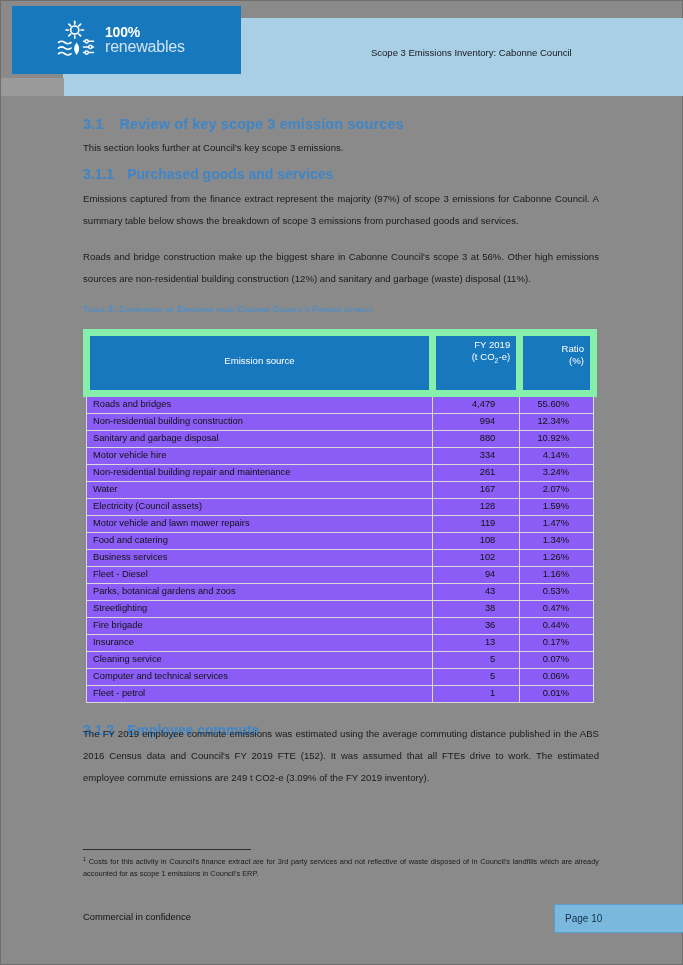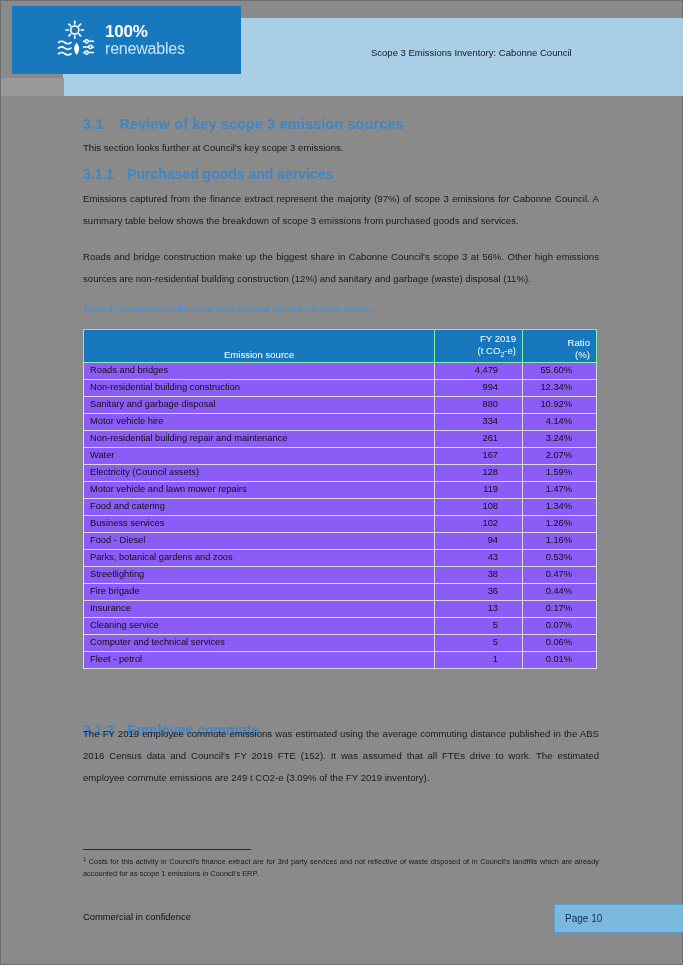--- a/index.html
+++ b/index.html
@@ -41,21 +41,21 @@
     left: 11px; top: 5px;
     width: 229px; height: 68px;
     background: #1878be;
     display: flex;
     align-items: center;
     padding-left: 44px;
   }
   .logo-mark { width: 40px; height: 40px; flex: none; margin-right: 9px; }
   .logo-text { line-height: 1.02; }
   .logo-text .l1 {
-    font-size: 17px; font-weight: bold; color: #ffffff; letter-spacing: -0.2px;
+    font-size: 14px; font-weight: bold; color: #ffffff; letter-spacing: -0.2px;
   }
   .logo-text .l2 {
     font-size: 16px; color: #cfe4f2; letter-spacing: -0.2px;
   }
   .doc-title {
     position: absolute;
     left: 370px; top: 46px;
     font-size: 9.5px;
     color: #16161a;
     white-space: nowrap;
@@ -119,22 +119,22 @@
     left: 82px; top: 228px;
     width: 514px;
     border-collapse: collapse;
     font-size: 9.3px;
   }
   table.emissions th {
     background: #1878be;
     color: #ffffff;
     font-weight: normal;
     font-size: 9.6px;
-    padding: 3px 6px 0 6px;
-    border: 1px solid #86efac;
+    padding: 3px 6px 22px 6px;
+    border: 7px solid #86efac;
     vertical-align: bottom;
     line-height: 12.4px;
   }
   table.emissions th.c-src { text-align: center; width: 352px; }
   table.emissions th.c-val { text-align: right; width: 88px; }
   table.emissions th.c-ratio { text-align: right; width: 74px; }
   table.emissions td {
     background: #8b5cf6;
     color: #111111;
     padding: 1px 24px 2px 6px;
@@ -304,21 +304,21 @@
           <td>Food and catering</td>
           <td class="num">108</td>
           <td class="num">1.34%</td>
         </tr>
         <tr>
           <td>Business services</td>
           <td class="num">102</td>
           <td class="num">1.26%</td>
         </tr>
         <tr>
-          <td>Food - Diesel</td>
+          <td>Fleet - Diesel</td>
           <td class="num">94</td>
           <td class="num">1.16%</td>
         </tr>
         <tr>
           <td>Parks, botanical gardens and zoos</td>
           <td class="num">43</td>
           <td class="num">0.53%</td>
         </tr>
         <tr>
           <td>Streetlighting</td>

